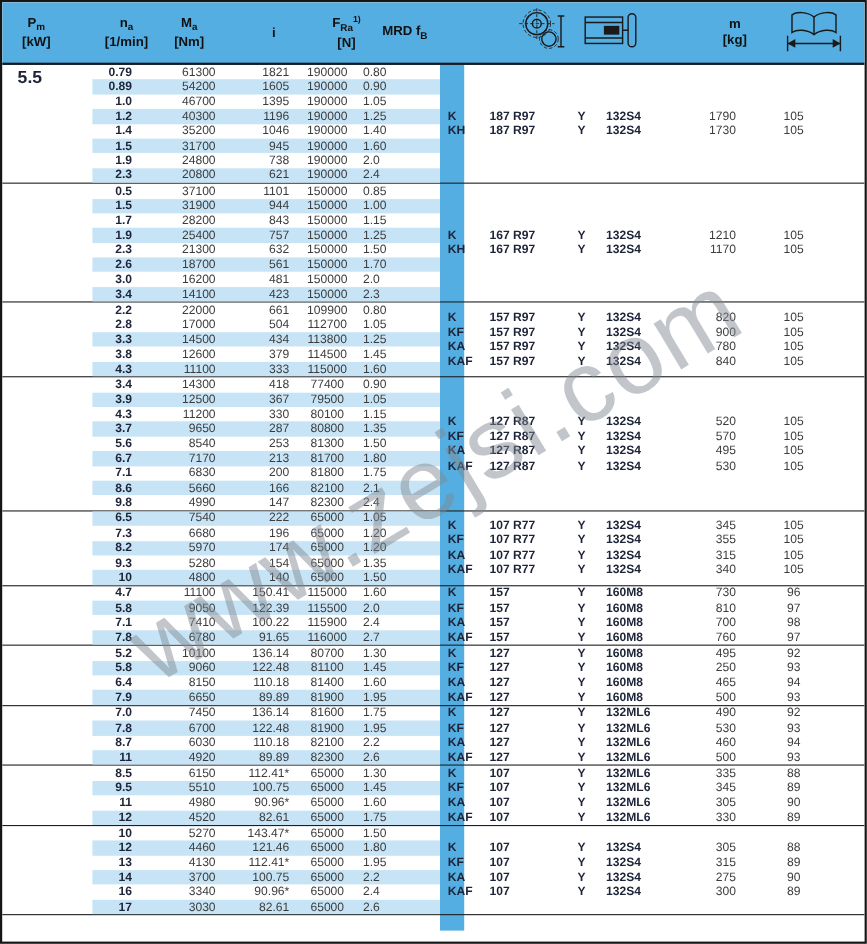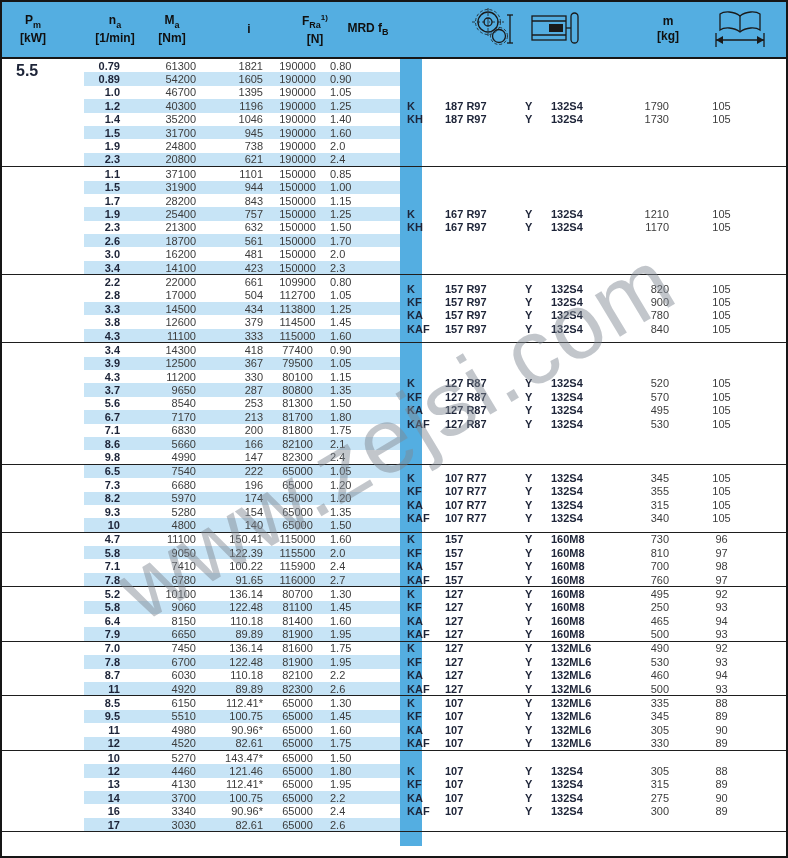--- a/index.html
+++ b/index.html
@@ -226,21 +226,21 @@
             <div class="v-m">1730</div>
             <div class="v-page">105</div>
           </div>
         </div>
       </div>
       <div class="group">
         <div class="left">
           <div class="drow">
             <div class="pmcell"></div>
             <div class="vals">
-              <div class="c-na">1.1</div>
+              <div class="c-na">0.5</div>
               <div class="c-ma">37100</div>
               <div class="c-i">1101</div>
               <div class="c-fra">150000</div>
               <div class="c-fb">0.85</div>
             </div>
           </div>
           <div class="drow striped">
             <div class="pmcell"></div>
             <div class="vals">
               <div class="c-na">1.5</div>

